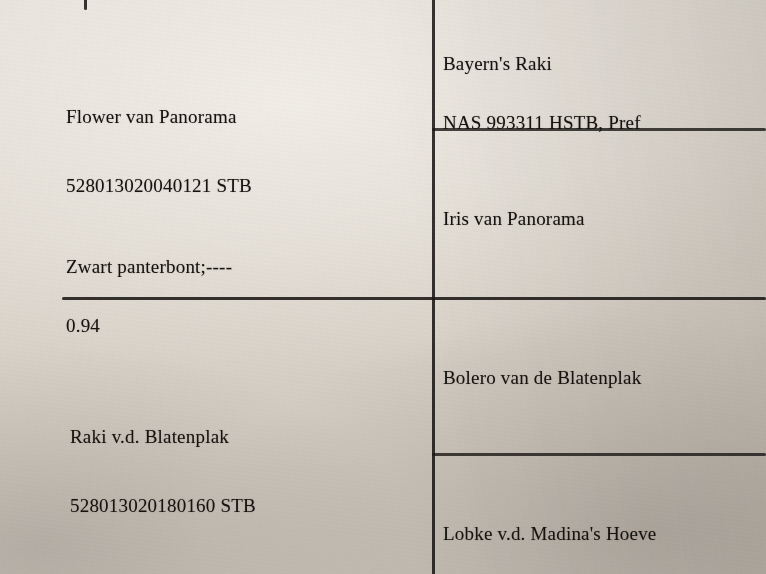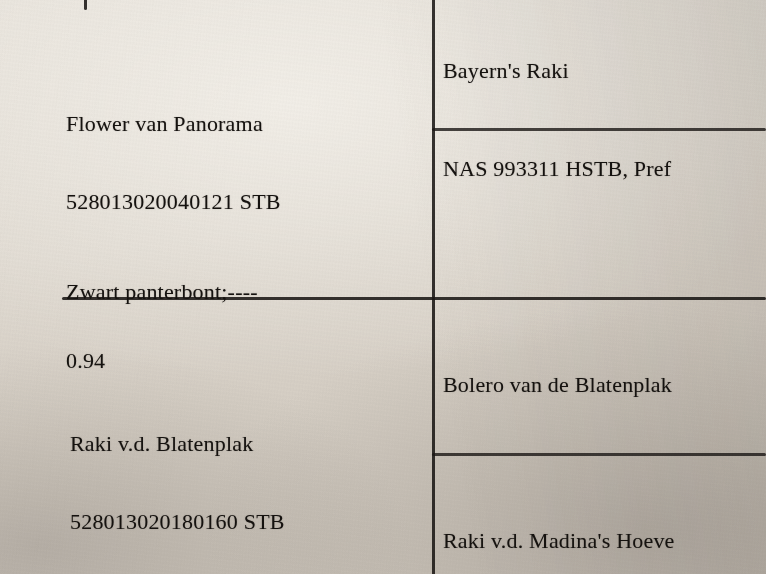--- a/index.html
+++ b/index.html
@@ -56,28 +56,28 @@
     opacity: 0.88;
   }
   .rule.h { height: 3px; border-radius: 2px; }
   .rule.v { width: 3px; border-radius: 2px; }
   .rule.thin { opacity: 0.80; }
 
   
   .cell {
     position: absolute;
     color: #15120f;
-    font-size: 22px;
+    font-size: 19px;
     line-height: 1.55;
     letter-spacing: 0.2px;
     white-space: pre-line;
     text-shadow: 0 0 1.2px rgba(60,55,50,0.35);
   }
   .cell .ln { display: block; }
-  .gap-sm { margin-top: 30px; }
+  .gap-sm { margin-top: 0; }
   .gap-md { margin-top: 10px; }
   .gap-lg { margin-top: 22px; }
 </style>
 </head>
 <body>
 
 <div id="page">
 
   <div class="rule v" style="left:84px; top:-4px; height:14px;"></div>
 
@@ -102,26 +102,27 @@
     
     
   </div>
 
   <div class="cell" style="left:443px; top:20px; width:320px;">
     <span class="ln">Bayern's Raki</span>
     <span class="ln gap-sm">NAS 993311 HSTB, Pref</span>
   </div>
 
   <div class="cell" style="left:443px; top:175px; width:320px;">
+    <span class="ln">Iris van Panorama</span>
   </div>
 
   <div class="cell" style="left:443px; top:334px; width:320px;font-family:Liberation Serif, serif;">
     <span class="ln">Bolero van de Blatenplak</span>
   </div>
 
   <div class="cell" style="left:443px; top:490px; width:320px;">
-    <span class="ln">Raki v.d. Madina's Hoeve</span>
+    <span class="ln">Lobke v.d. Madina's Hoeve</span>
     
   </div>
 
   <div id="grain"></div>
   <div id="shade"></div>
 </div>
 
 </body></html>

